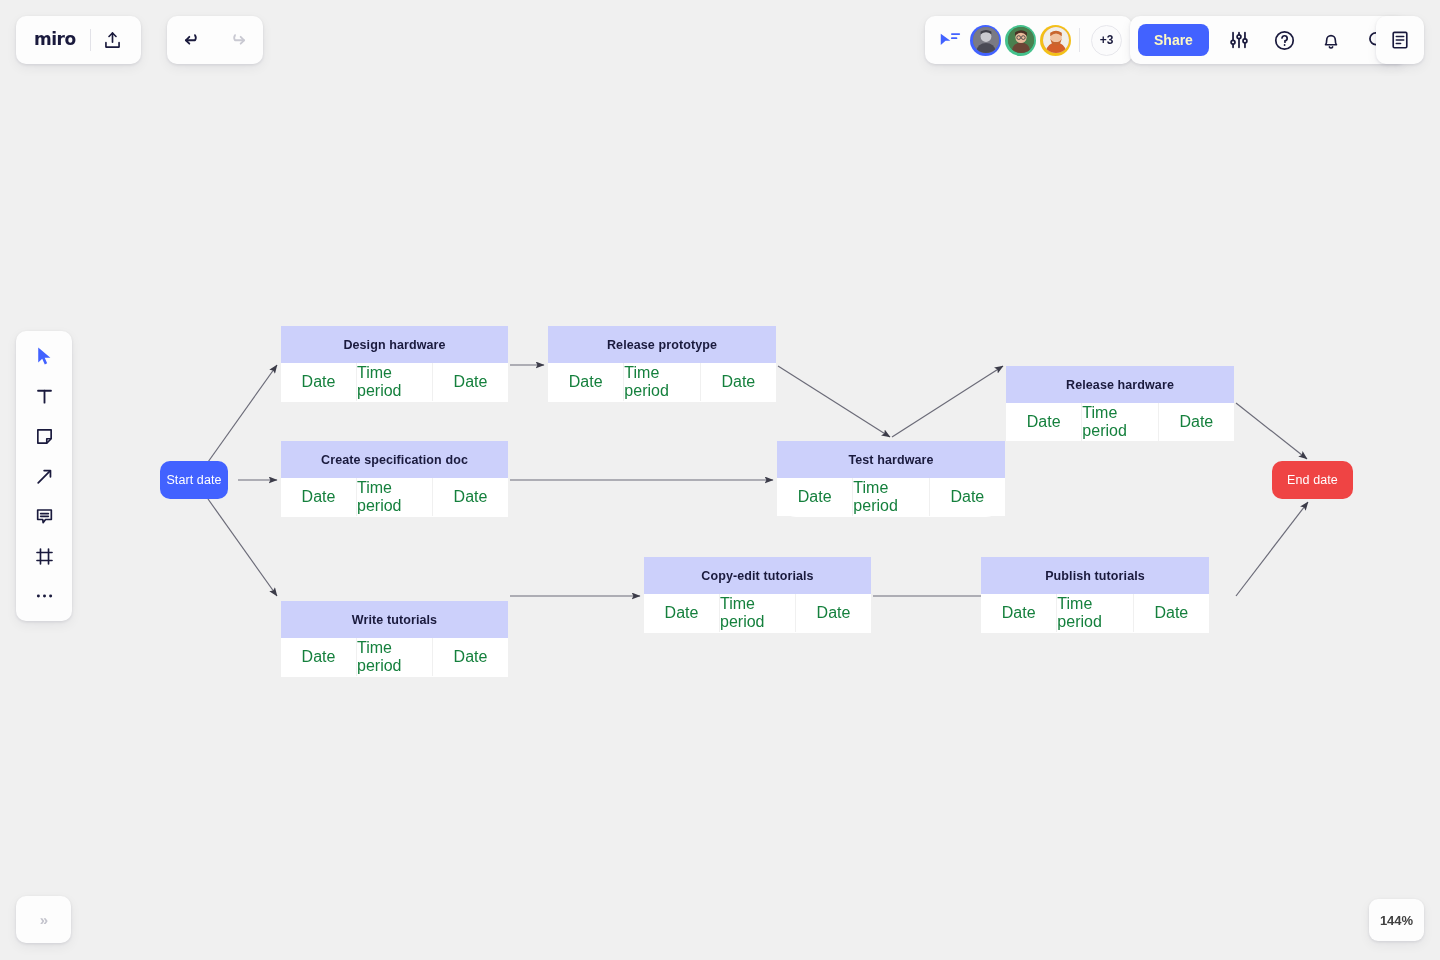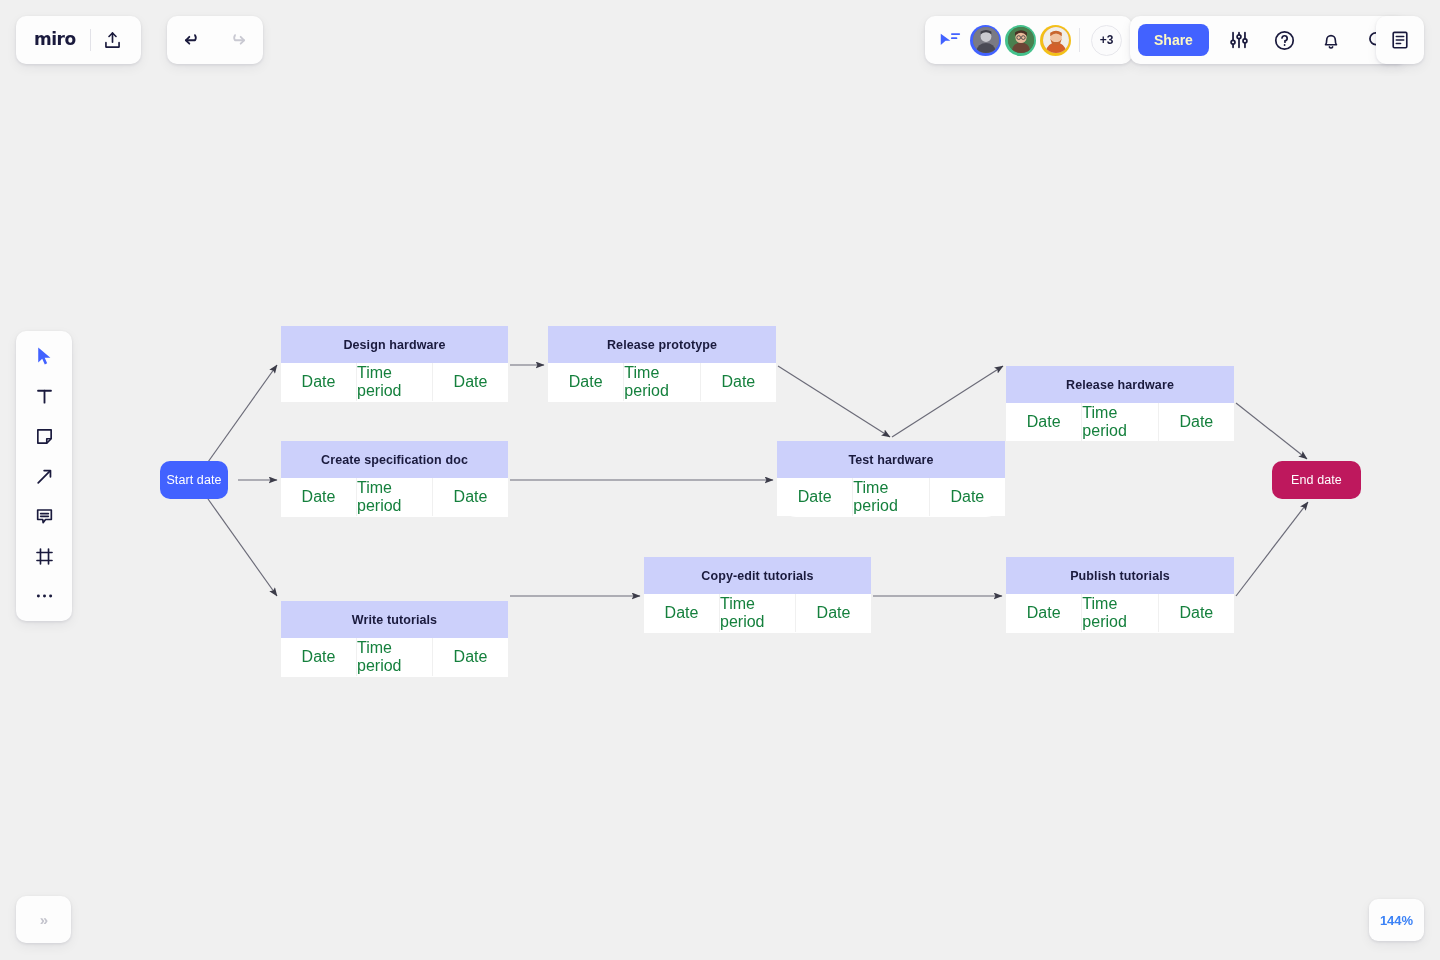--- a/index.html
+++ b/index.html
@@ -102,21 +102,21 @@
     display: flex; align-items: center; justify-content: center;
     color: #c3c3cc; font-size: 15px; font-weight: 700; cursor: pointer;
     letter-spacing: -1px;
   }
   #zoom-badge {
     position: absolute; left: 1369px; top: 899px;
     min-width: 55px; height: 42px; border-radius: 9px;
     background: #fdfdfd;
     box-shadow: 0 1px 3px rgba(20,20,50,.10), 0 4px 12px rgba(20,20,50,.06);
     display: flex; align-items: center; justify-content: center;
-    font-size: 13px; font-weight: 700; color: #3b82f6; cursor: pointer;
+    font-size: 13px; font-weight: 700; color: #404040; cursor: pointer;
     padding: 0 8px;
   }
 
   
   .node {
     position: absolute;
     background: #fff;
     box-shadow: 0 0 0 0 rgba(0,0,0,0);
   }
   .node-title {
@@ -220,30 +220,30 @@
           </div>
         </div>
         <div class="node" style="left: 644px; top: 557px; width: 227px; height: 76px;">
           <div class="node-title">Copy-edit tutorials</div>
           <div class="node-cells">
             <div class="node-cell">Date</div>
             <div class="node-cell">Time period</div>
             <div class="node-cell">Date</div>
           </div>
         </div>
-        <div class="node" style="left: 1006px; top: 557px; width: 228px; height: 76px;">
+        <div class="node" style="left: 981px; top: 557px; width: 228px; height: 76px;">
           <div class="node-title">Publish tutorials</div>
           <div class="node-cells">
             <div class="node-cell">Date</div>
             <div class="node-cell">Time period</div>
             <div class="node-cell">Date</div>
           </div>
         </div>
         <div class="terminal" style="left: 160px; top: 461px; width: 68px; height: 38px; background: rgb(66, 98, 255);">Start date</div>
-        <div class="terminal" style="left: 1272px; top: 461px; width: 89px; height: 38px; background: #be185d;">End date</div>
+        <div class="terminal" style="left: 1272px; top: 461px; width: 81px; height: 38px; background: #ef4444;">End date</div>
       </div>
   </div>
 
   <div id="logo-panel" class="panel">
     <div class="miro-logo">miro</div>
     <div class="vdiv"></div>
     <button class="tb-btn" title="Upload">
       <svg width="21" height="21" viewBox="0 0 24 24" fill="none" stroke="#1a1a3d" stroke-width="1.9" stroke-linecap="round" stroke-linejoin="round">
         <path d="M12 3.5 L12 14"></path>
           <path d="M8 7.4 L12 3.4 L16 7.4"></path>

